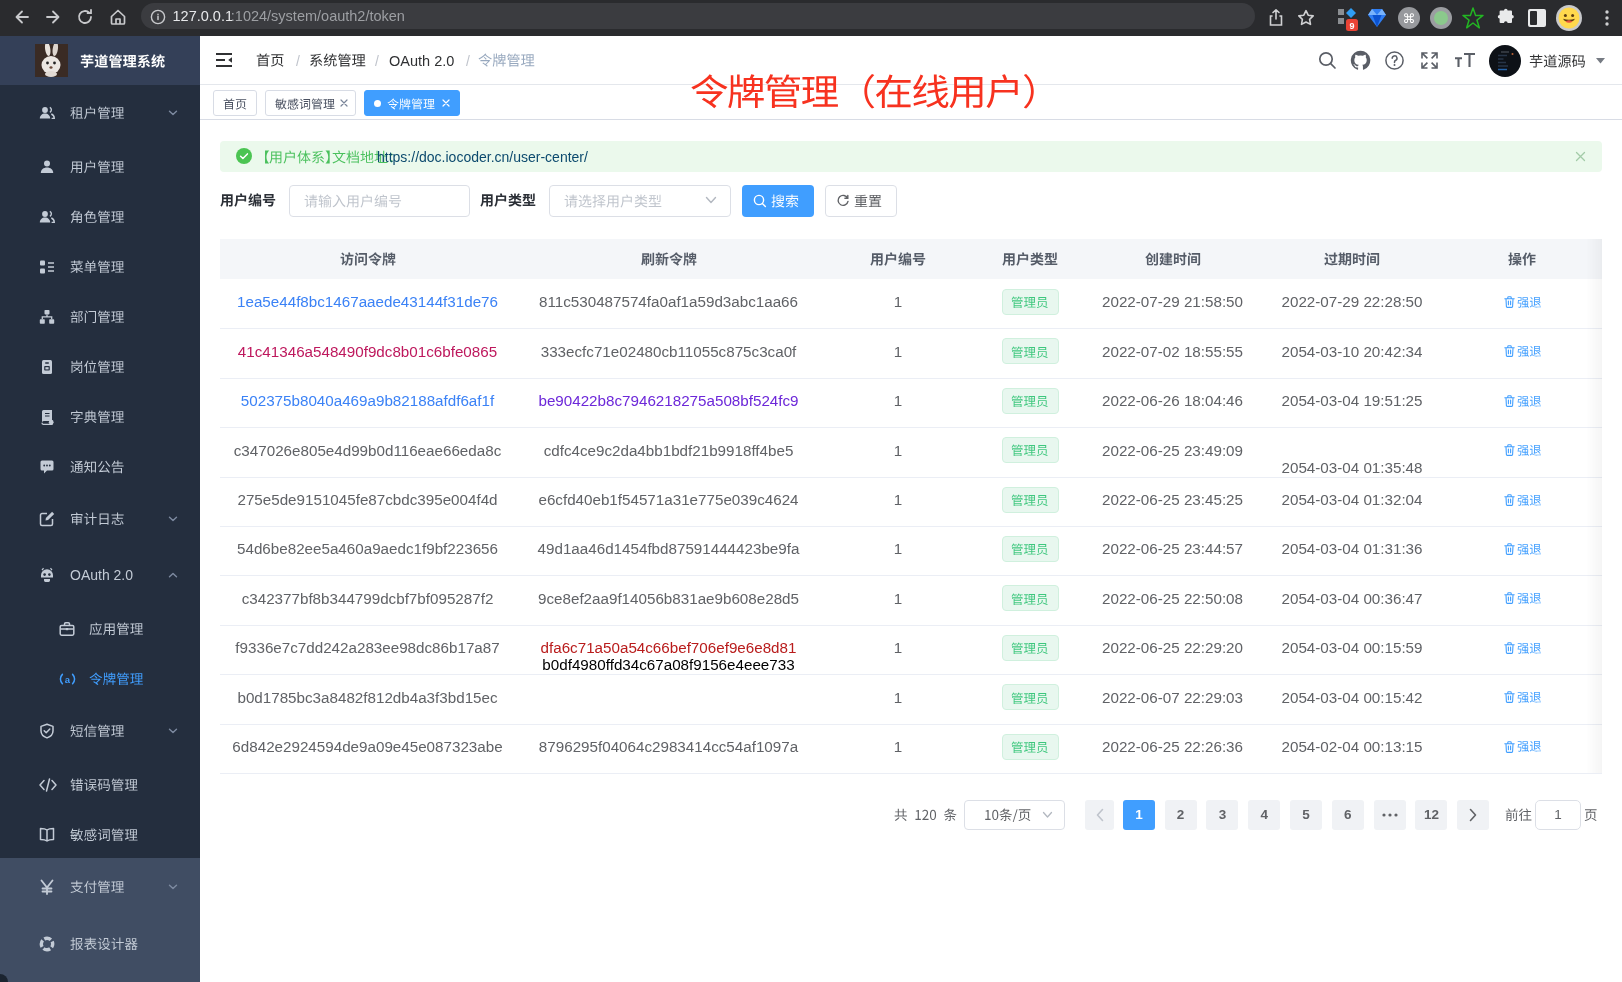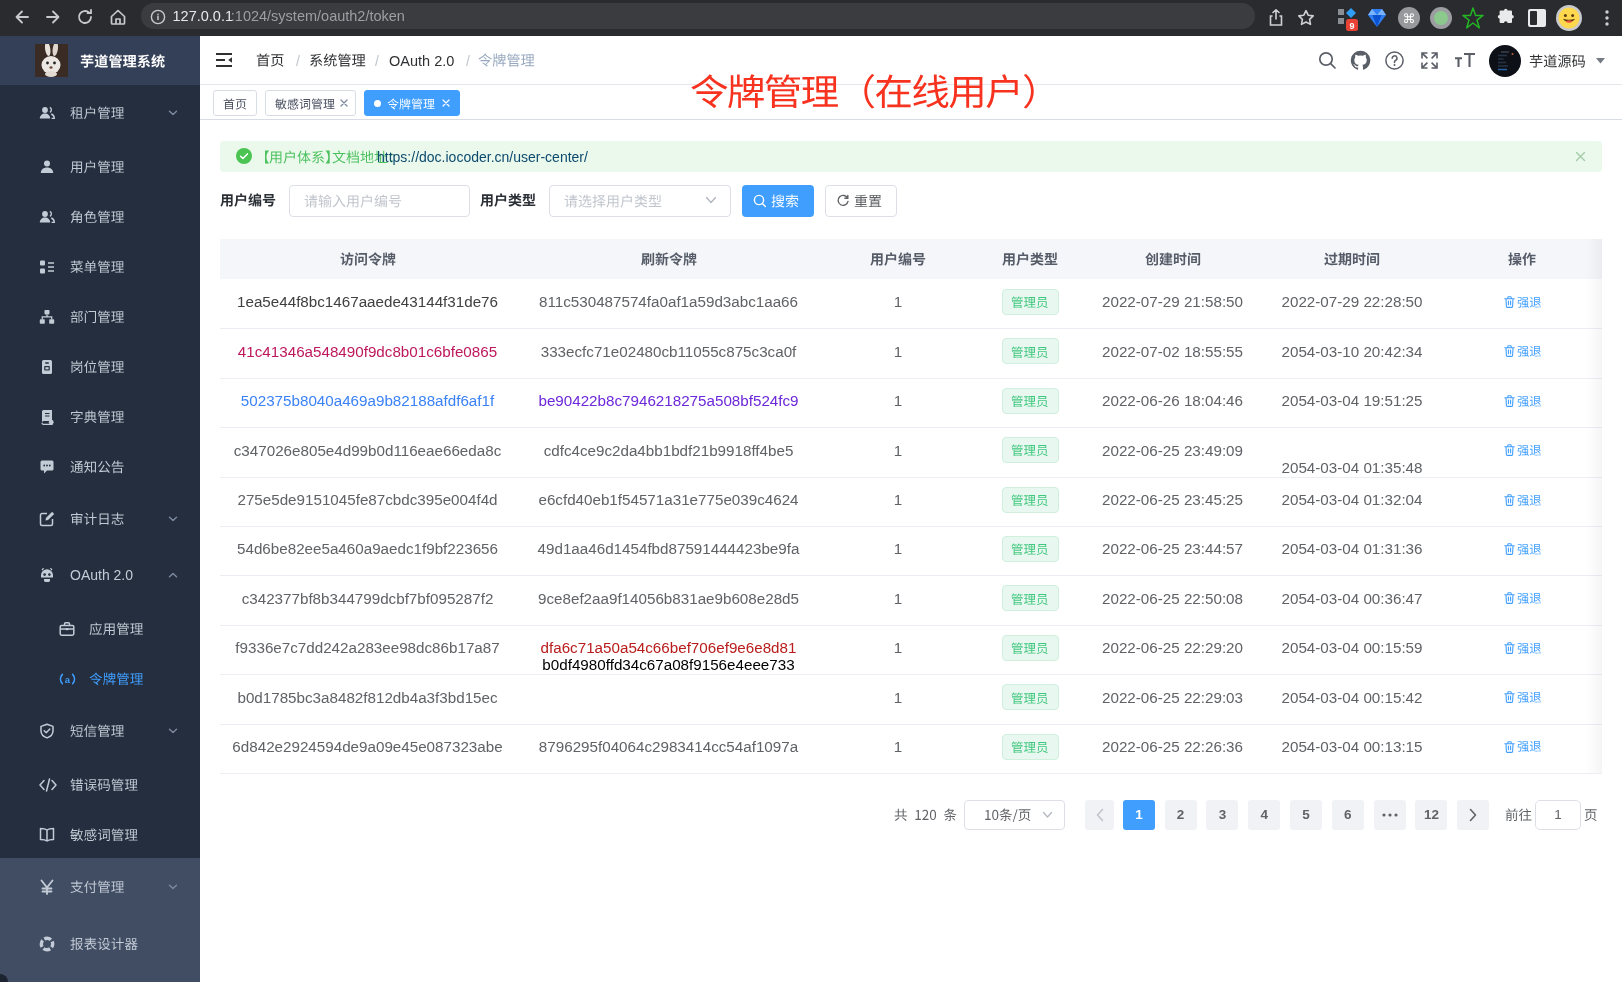--- a/index.html
+++ b/index.html
@@ -769,21 +769,21 @@
   </div>
 <div class="a" style="left:1508.0px;top:252.0px;color:#555c68">
     <svg class="" width="28.0" height="14.0" viewBox="0 -880 2000 1000">
       <g fill="currentColor" transform="scale(1,-1)">
         <use href="#b96"></use>
         <use href="#b97" x="1000"></use>
       </g>
     </svg>
   </div>
 <div class="a" style="left:220px;top:328.4px;width:1382px;height:1px;background:#ebeef5"></div>
-<div class="a" style="left:0.0px;top:291.4px;font:400 15.2px/21px 'Liberation Sans', sans-serif;color:#404040;white-space:pre;left:367.5px;transform:translateX(-50%)">1ea5e44f8bc1467aaede43144f31de76</div>
+<div class="a" style="left:0.0px;top:291.4px;font:400 15.2px/21px 'Liberation Sans', sans-serif;color:#3b82f6;white-space:pre;left:367.5px;transform:translateX(-50%)">1ea5e44f8bc1467aaede43144f31de76</div>
 <div class="a" style="left:0.0px;top:291.4px;font:400 15.2px/21px 'Liberation Sans', sans-serif;color:#606266;white-space:pre;left:668.5px;transform:translateX(-50%)">811c530487574fa0af1a59d3abc1aa66</div>
 <div class="a" style="left:0.0px;top:291.4px;font:400 15.2px/21px 'Liberation Sans', sans-serif;color:#606266;white-space:pre;left:898.0px;transform:translateX(-50%)">1</div>
 <div class="a" style="left:1001.5px;top:289.0px;width:57px;height:26px;background:#e8f7ef;border:1px solid #d0f0de;border-radius:4px"></div>
 <div class="a" style="left:1011.2px;top:296.2px;color:#3ec77e">
     <svg class="" width="37.5" height="12.5" viewBox="0 -880 3000 1000">
       <g fill="currentColor" transform="scale(1,-1)">
         <use href="#r8"></use>
         <use href="#r9" x="1000"></use>
         <use href="#r98" x="2000"></use>
       </g>
@@ -998,21 +998,21 @@
 <div class="a" style="left:1001.5px;top:684.2px;width:57px;height:26px;background:#e8f7ef;border:1px solid #d0f0de;border-radius:4px"></div>
 <div class="a" style="left:1011.2px;top:691.5px;color:#3ec77e">
     <svg class="" width="37.5" height="12.5" viewBox="0 -880 3000 1000">
       <g fill="currentColor" transform="scale(1,-1)">
         <use href="#r8"></use>
         <use href="#r9" x="1000"></use>
         <use href="#r98" x="2000"></use>
       </g>
     </svg>
   </div>
-<div class="a" style="left:0.0px;top:686.6px;font:400 15.2px/21px 'Liberation Sans', sans-serif;color:#606266;white-space:pre;left:1172.5px;transform:translateX(-50%)">2022-06-25 22:29:03</div>
+<div class="a" style="left:0.0px;top:686.6px;font:400 15.2px/21px 'Liberation Sans', sans-serif;color:#606266;white-space:pre;left:1172.5px;transform:translateX(-50%)">2022-06-07 22:29:03</div>
 <div class="a" style="left:0.0px;top:686.6px;font:400 15.2px/21px 'Liberation Sans', sans-serif;color:#606266;white-space:pre;left:1352.0px;transform:translateX(-50%)">2054-03-04 00:15:42</div>
 <svg class="a" style="left:1504.0px;top:691.2px" width="11" height="12" viewBox="0 0 11 12" fill="none">
     <path d="M.8 2.8h9.4M3.8 2.6V1.4a.7.7 0 0 1 .7-.7h2a.7.7 0 0 1 .7.7v1.2M2 3l.4 7.5a.9.9 0 0 0 .9.9h4.4a.9.9 0 0 0 .9-.9L9 3M4.4 5v3.7M6.6 5v3.7" stroke="#409eff" stroke-width="1.1" fill="none" stroke-linecap="round"></path>
   </svg>
 <div class="a" style="left:1516.5px;top:691.1px;color:#409eff">
     <svg class="" width="24.6" height="12.3" viewBox="0 -880 2000 1000">
       <g fill="currentColor" transform="scale(1,-1)">
         <use href="#r99"></use>
         <use href="#r100" x="1000"></use>
       </g>
@@ -1026,21 +1026,21 @@
 <div class="a" style="left:1011.2px;top:740.8px;color:#3ec77e">
     <svg class="" width="37.5" height="12.5" viewBox="0 -880 3000 1000">
       <g fill="currentColor" transform="scale(1,-1)">
         <use href="#r8"></use>
         <use href="#r9" x="1000"></use>
         <use href="#r98" x="2000"></use>
       </g>
     </svg>
   </div>
 <div class="a" style="left:0.0px;top:736.0px;font:400 15.2px/21px 'Liberation Sans', sans-serif;color:#606266;white-space:pre;left:1172.5px;transform:translateX(-50%)">2022-06-25 22:26:36</div>
-<div class="a" style="left:0.0px;top:736.0px;font:400 15.2px/21px 'Liberation Sans', sans-serif;color:#606266;white-space:pre;left:1352.0px;transform:translateX(-50%)">2054-03-04 00:13:15</div>
+<div class="a" style="left:0.0px;top:736.0px;font:400 15.2px/21px 'Liberation Sans', sans-serif;color:#606266;white-space:pre;left:1352.0px;transform:translateX(-50%)">2054-02-04 00:13:15</div>
 <svg class="a" style="left:1504.0px;top:740.6px" width="11" height="12" viewBox="0 0 11 12" fill="none">
     <path d="M.8 2.8h9.4M3.8 2.6V1.4a.7.7 0 0 1 .7-.7h2a.7.7 0 0 1 .7.7v1.2M2 3l.4 7.5a.9.9 0 0 0 .9.9h4.4a.9.9 0 0 0 .9-.9L9 3M4.4 5v3.7M6.6 5v3.7" stroke="#409eff" stroke-width="1.1" fill="none" stroke-linecap="round"></path>
   </svg>
 <div class="a" style="left:1516.5px;top:740.4px;color:#409eff">
     <svg class="" width="24.6" height="12.3" viewBox="0 -880 2000 1000">
       <g fill="currentColor" transform="scale(1,-1)">
         <use href="#r99"></use>
         <use href="#r100" x="1000"></use>
       </g>
     </svg>

